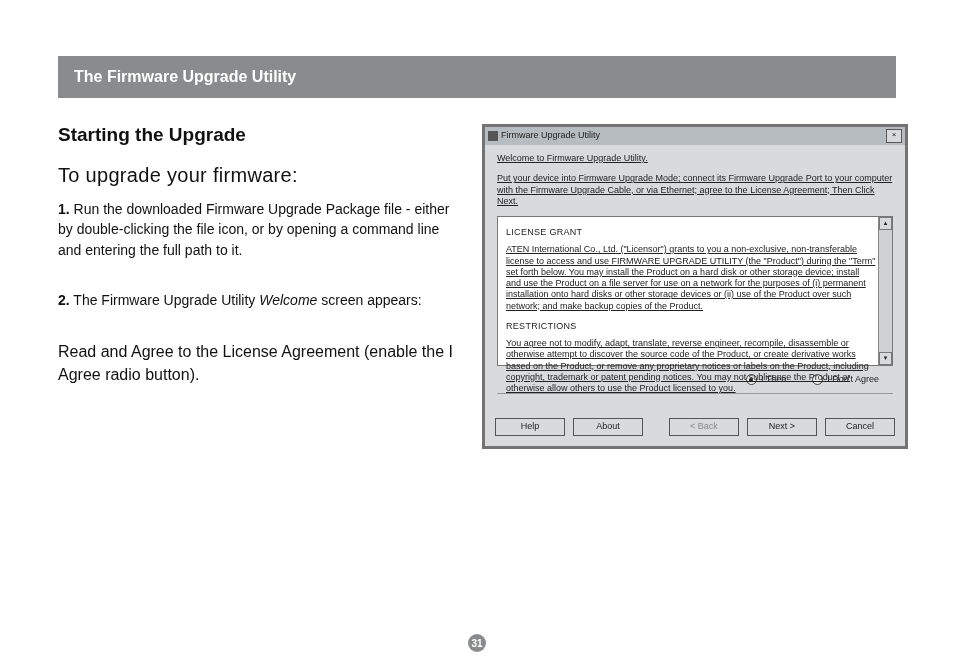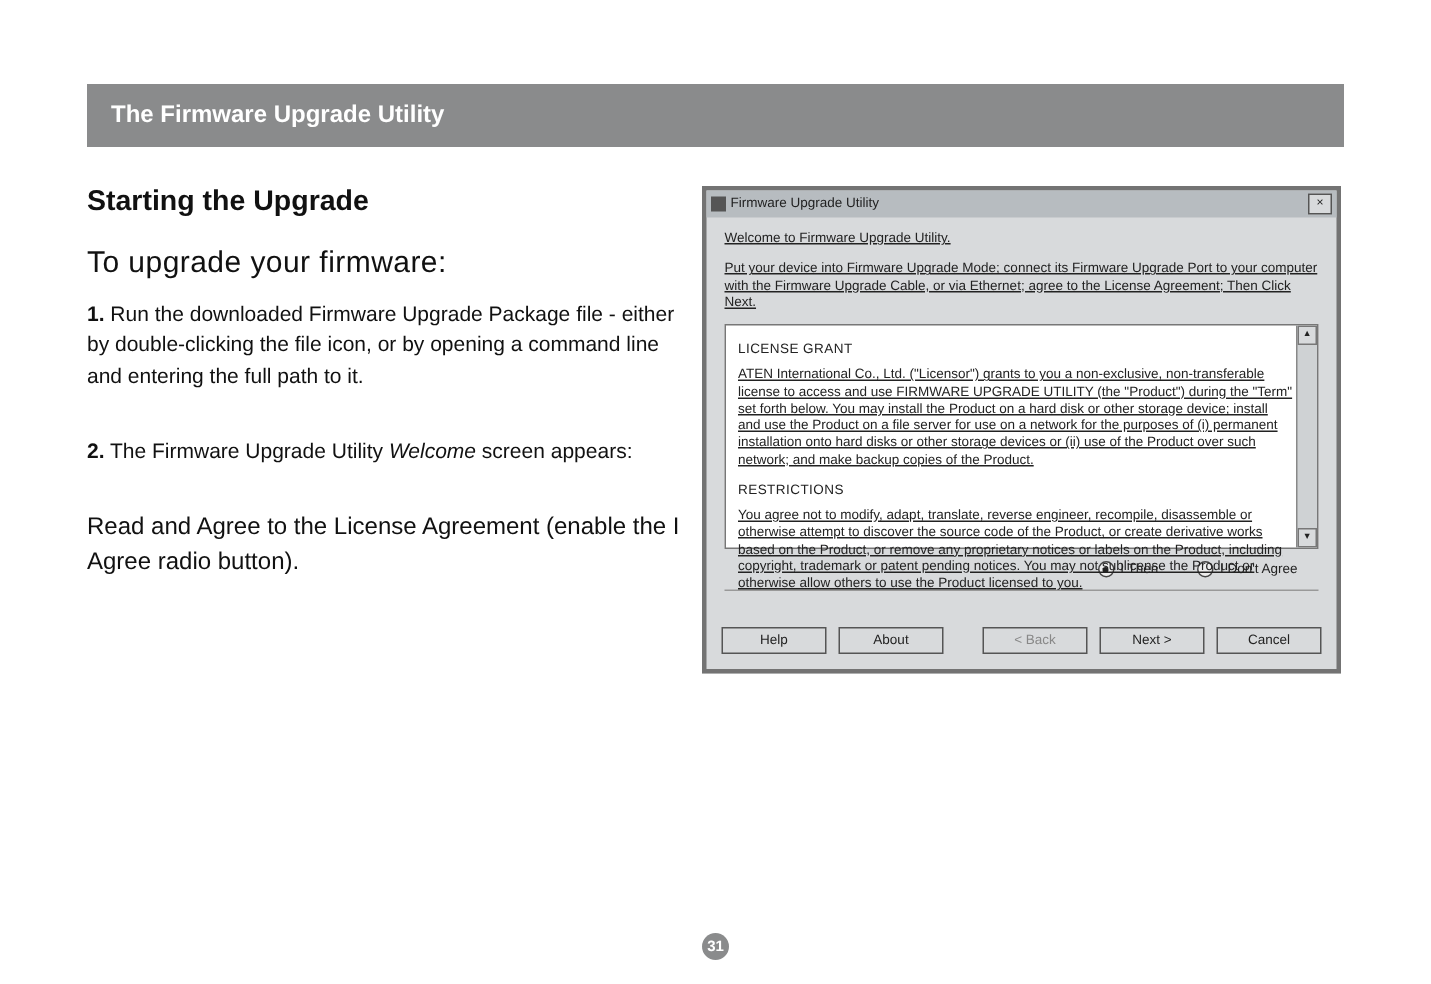--- a/index.html
+++ b/index.html
@@ -1,18 +1,18 @@
 <!DOCTYPE html>
 <html><head>
 <meta charset="utf-8">
 <style>
   html,body{margin:0;padding:0;background:#fff;font-family:Arial,Helvetica,sans-serif;color:#111;}
   .page{width:954px;height:656px;position:relative;box-sizing:border-box;padding:56px 58px 0 58px;}
   .header-bar{background:#8a8b8c;color:#fff;font-weight:bold;font-size:16px;padding:12px 16px;margin-bottom:26px;}
-  .body-row{display:flex;gap:10px;align-items:flex-start;}
+  .body-row{display:flex;gap:24px;align-items:flex-start;}
   .left-col{flex:0 0 400px;}
   .right-col{flex:1;}
   .section-title{font-weight:bold;font-size:19px;margin:0 0 18px 0;}
   .intro{font-size:20px;letter-spacing:.3px;margin:12px 0 12px 0;}
   .step{font-size:14px;line-height:1.45;margin:0 0 30px 0;}
   .step .num{font-weight:bold;}
   .step .ital{font-style:italic;text-align:right;}
   .step-sub{font-size:16px;line-height:1.45;margin:0;}
   
   .dlg{width:420px;border:3px solid #737373;background:#d8dadc;font-family:"MS Sans Serif","Tahoma",Arial,sans-serif;color:#222;font-size:9px;line-height:1.25;}
@@ -28,21 +28,21 @@
   .license-box .sbar span{width:11px;height:11px;border:1px solid #777;background:#d8dadc;line-height:9px;text-align:center;}
   .radio-row{display:flex;justify-content:flex-end;gap:26px;padding:2px 14px 6px 0;font-size:9px;}
   .radio-row label{display:flex;align-items:center;gap:4px;}
   .radio{width:9px;height:9px;border:1px solid #444;border-radius:50%;background:#eee;display:inline-flex;align-items:center;justify-content:center;}
   .radio.sel::after{content:"";width:4px;height:4px;border-radius:50%;background:#222;}
   .dlg-sep{border:0;border-top:1px solid #999;margin:2px 0 6px 0;}
   .btn-row{display:flex;justify-content:space-between;padding:12px 10px 10px 10px;}
   .btn-row .grp{display:flex;gap:8px;}
   .btn{min-width:52px;padding:2px 8px;border:1px solid #555;background:#d8dadc;font-size:9px;text-align:center;}
   .btn.dis{color:#888;}
-  .page-num{position:absolute;left:50%;transform:translateX(-50%);bottom:16px;width:18px;height:18px;border-radius:50%;background:#8a8b8c;color:#fff;font-size:10px;font-weight:bold;display:flex;align-items:center;justify-content:center;}
+  .page-num{position:absolute;left:50%;transform:translateX(-50%);bottom:4px;width:18px;height:18px;border-radius:50%;background:#8a8b8c;color:#fff;font-size:10px;font-weight:bold;display:flex;align-items:center;justify-content:center;}
 </style>
 </head>
 <body>
 
 <div class="page">
   <div class="header-bar">The Firmware Upgrade Utility</div>
 
   <div class="body-row">
     <div class="left-col">
       <h2 class="section-title">Starting the Upgrade</h2>

